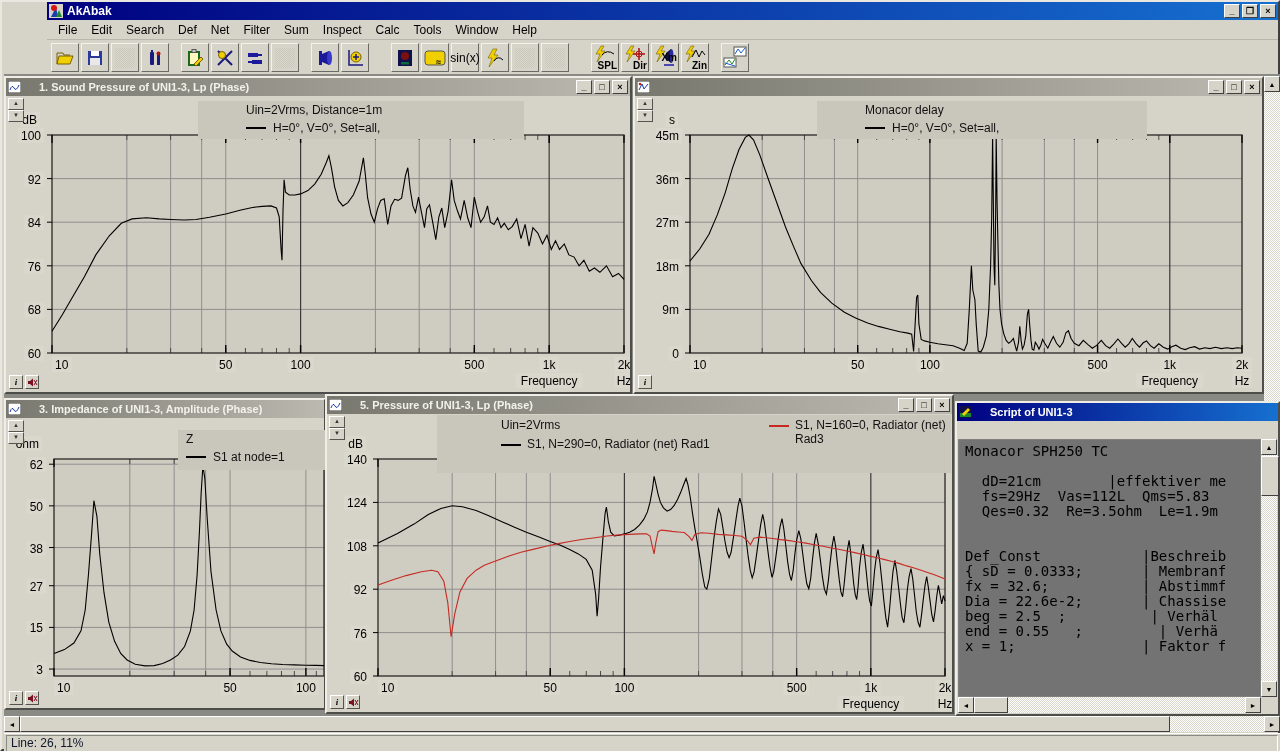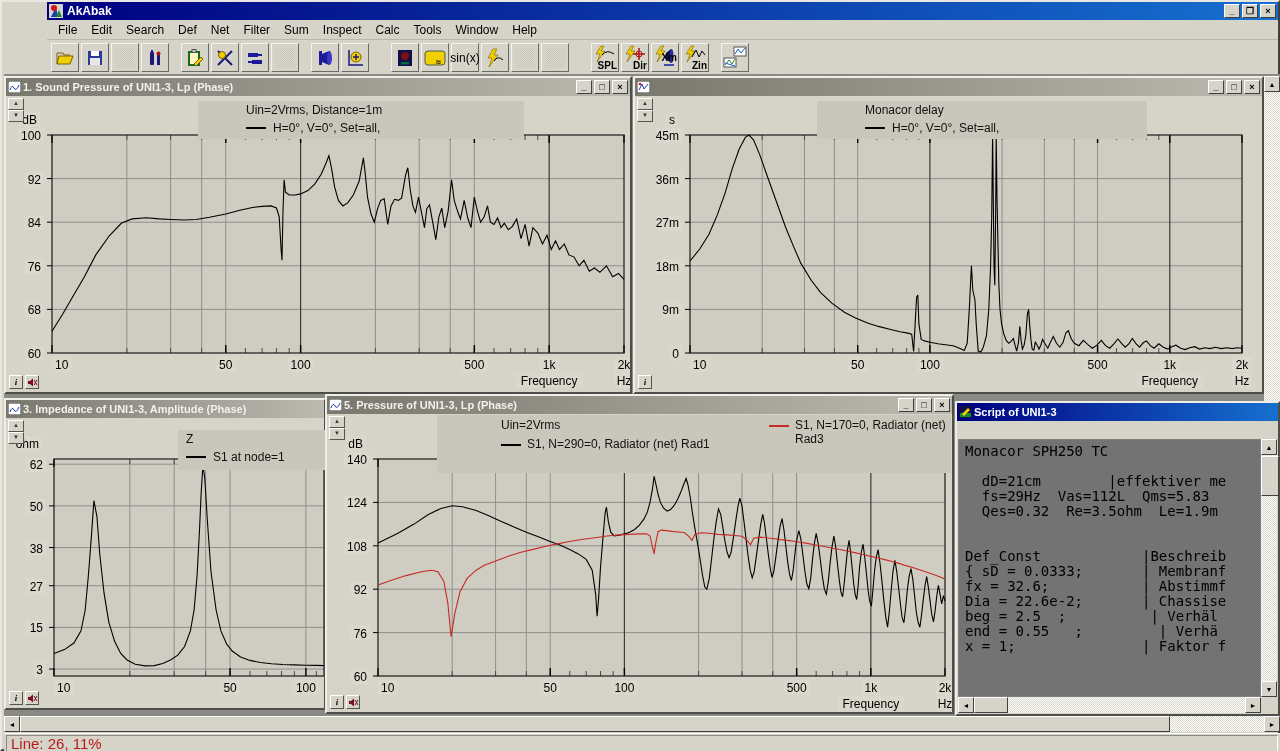--- a/index.html
+++ b/index.html
@@ -20,21 +20,21 @@
   .toolbar{height:33px;display:flex;align-items:center;padding:1px 4px;gap:2px;border-bottom:1px solid #8a8a85;}
   .tbtn{width:28px;height:29px;background:#d6d3c9;border:1px solid;border-color:#f4f2ec #6b6b66 #6b6b66 #f4f2ec;
     display:flex;align-items:center;justify-content:center;padding:0;position:relative;}
   .tbtn svg{display:block;}
   .tbtn .cap{position:absolute;right:1px;bottom:0;font-size:10px;font-weight:bold;color:#000;line-height:1;}
   .tgap{width:8px;}
   .dith{width:20px;height:20px;background:conic-gradient(#c4c1b7 25%,#dcd9cf 0 50%,#c4c1b7 0 75%,#dcd9cf 0) 0 0/2px 2px;opacity:.7;}
   
   #mdi{position:absolute;left:2px;top:72px;width:1276px;height:644px;background:#8a8a85;overflow:hidden;}
   .win{position:absolute;background:#d6d3c9;border:2px solid;border-color:#efede6 #4d4d4a #4d4d4a #efede6;box-sizing:border-box;}
-  .tbar{height:18px;display:flex;align-items:center;padding:0 2px;gap:2px;overflow:hidden;}
+  .tbar{height:18px;display:flex;align-items:center;padding:0 2px;gap:18px;overflow:hidden;}
   .tbar.inactive{background:linear-gradient(90deg,#78786f,#bcb9b0);color:#f2f1ea;}
   .tbar.active{background:linear-gradient(90deg,#000080,#1670cf);color:#fff;}
   .tbar .ttl{font-weight:bold;font-size:11px;white-space:nowrap;overflow:hidden;}
   .client{position:absolute;left:0;right:0;top:18px;bottom:0;background:#d6d3c9;}
   .chart{position:absolute;inset:0;}
   .chart svg{position:absolute;inset:0;}
   .chart svg text{font-family:"Liberation Sans",sans-serif;}
   .spinner{position:absolute;left:2px;top:2px;width:14px;z-index:3;}
   .spb{width:14px;height:10px;background:#d6d3c9;border:1px solid;border-color:#fff #55554f #55554f #fff;
     font-size:6px;line-height:8px;text-align:center;color:#333;padding:0;display:block;}
@@ -65,21 +65,21 @@
   .scr-vs .tr{position:absolute;left:0;right:0;top:16px;bottom:16px;}
   .scr-vs .sb-thumb{position:absolute;left:0;width:16px;height:38px;top:17px;}
   .scr-hs{position:absolute;left:1px;bottom:1px;right:17px;height:16px;display:flex;}
   .scr-hs .sb-btn{width:16px;height:16px;flex:none;}
   .scr-hs .sb-thumb{width:34px;height:16px;flex:none;box-sizing:border-box;}
   .scr-hs .tr{flex:1;}
   
   #statusbar{position:absolute;left:2px;top:731px;width:1276px;height:18px;background:#d6d3c9;
     border-top:1px solid #fff;display:flex;align-items:center;}
   #statusbar .panel{margin:1px 2px;height:15px;flex:1;border:1px solid;border-color:#8a8a85 #fff #fff #8a8a85;
-    font-size:15px;color:#b91c1c;display:flex;align-items:center;padding:0 4px;}
+    font-size:12px;color:#0f172a;display:flex;align-items:center;padding:0 4px;}
 </style>
 </head>
 <body>
 
 <div class="app">
 
   <div class="main-titlebar">
     <svg width="14" height="14">
       <rect x="0" y="0" width="14" height="14" fill="#d6d3c9"></rect>
       <polygon points="2,13 7,3 9,13" fill="#1a3fb0"></polygon>
@@ -646,21 +646,21 @@
         </span>
       </div>
       <div class="client">
         <div class="spinner">
           <span class="spb">▲</span>
           <span class="spb">▼</span>
         </div>
         <div class="legend" style="left:110px;top:1px;width:514px;height:58px;position:absolute;">
           <span style="position:absolute;left:64px;top:3px;">Uin=2Vrms</span>
           <span class="sample" style="position: absolute; left: 332px; top: 10px; background: rgb(198, 42, 36);"></span>
-          <span style="position:absolute;left:358px;top:3px;">S1, N=170=0, Radiator (net) Rad3</span>
+          <span style="position:absolute;left:358px;top:3px;">S1, N=160=0, Radiator (net) Rad3</span>
           <span class="sample" style="position: absolute; left: 64px; top: 29px; background: rgb(0, 0, 0);"></span>
           <span style="position:absolute;left:90px;top:22px;">S1, N=290=0, Radiator (net) Rad1</span>
         </div>
         <div class="chart">
             <svg width="625" height="298" viewBox="0 0 625 298">
               <rect x="51" y="45" width="567" height="217" fill="#cfccc1"></rect>
               <line x1="51" y1="88.4" x2="618" y2="88.4" stroke="#8f8f8f" stroke-width="1"></line>
               <line x1="51" y1="131.8" x2="618" y2="131.8" stroke="#8f8f8f" stroke-width="1"></line>
               <line x1="51" y1="175.2" x2="618" y2="175.2" stroke="#8f8f8f" stroke-width="1"></line>
               <line x1="51" y1="218.60000000000002" x2="618" y2="218.60000000000002" stroke="#8f8f8f" stroke-width="1"></line>

